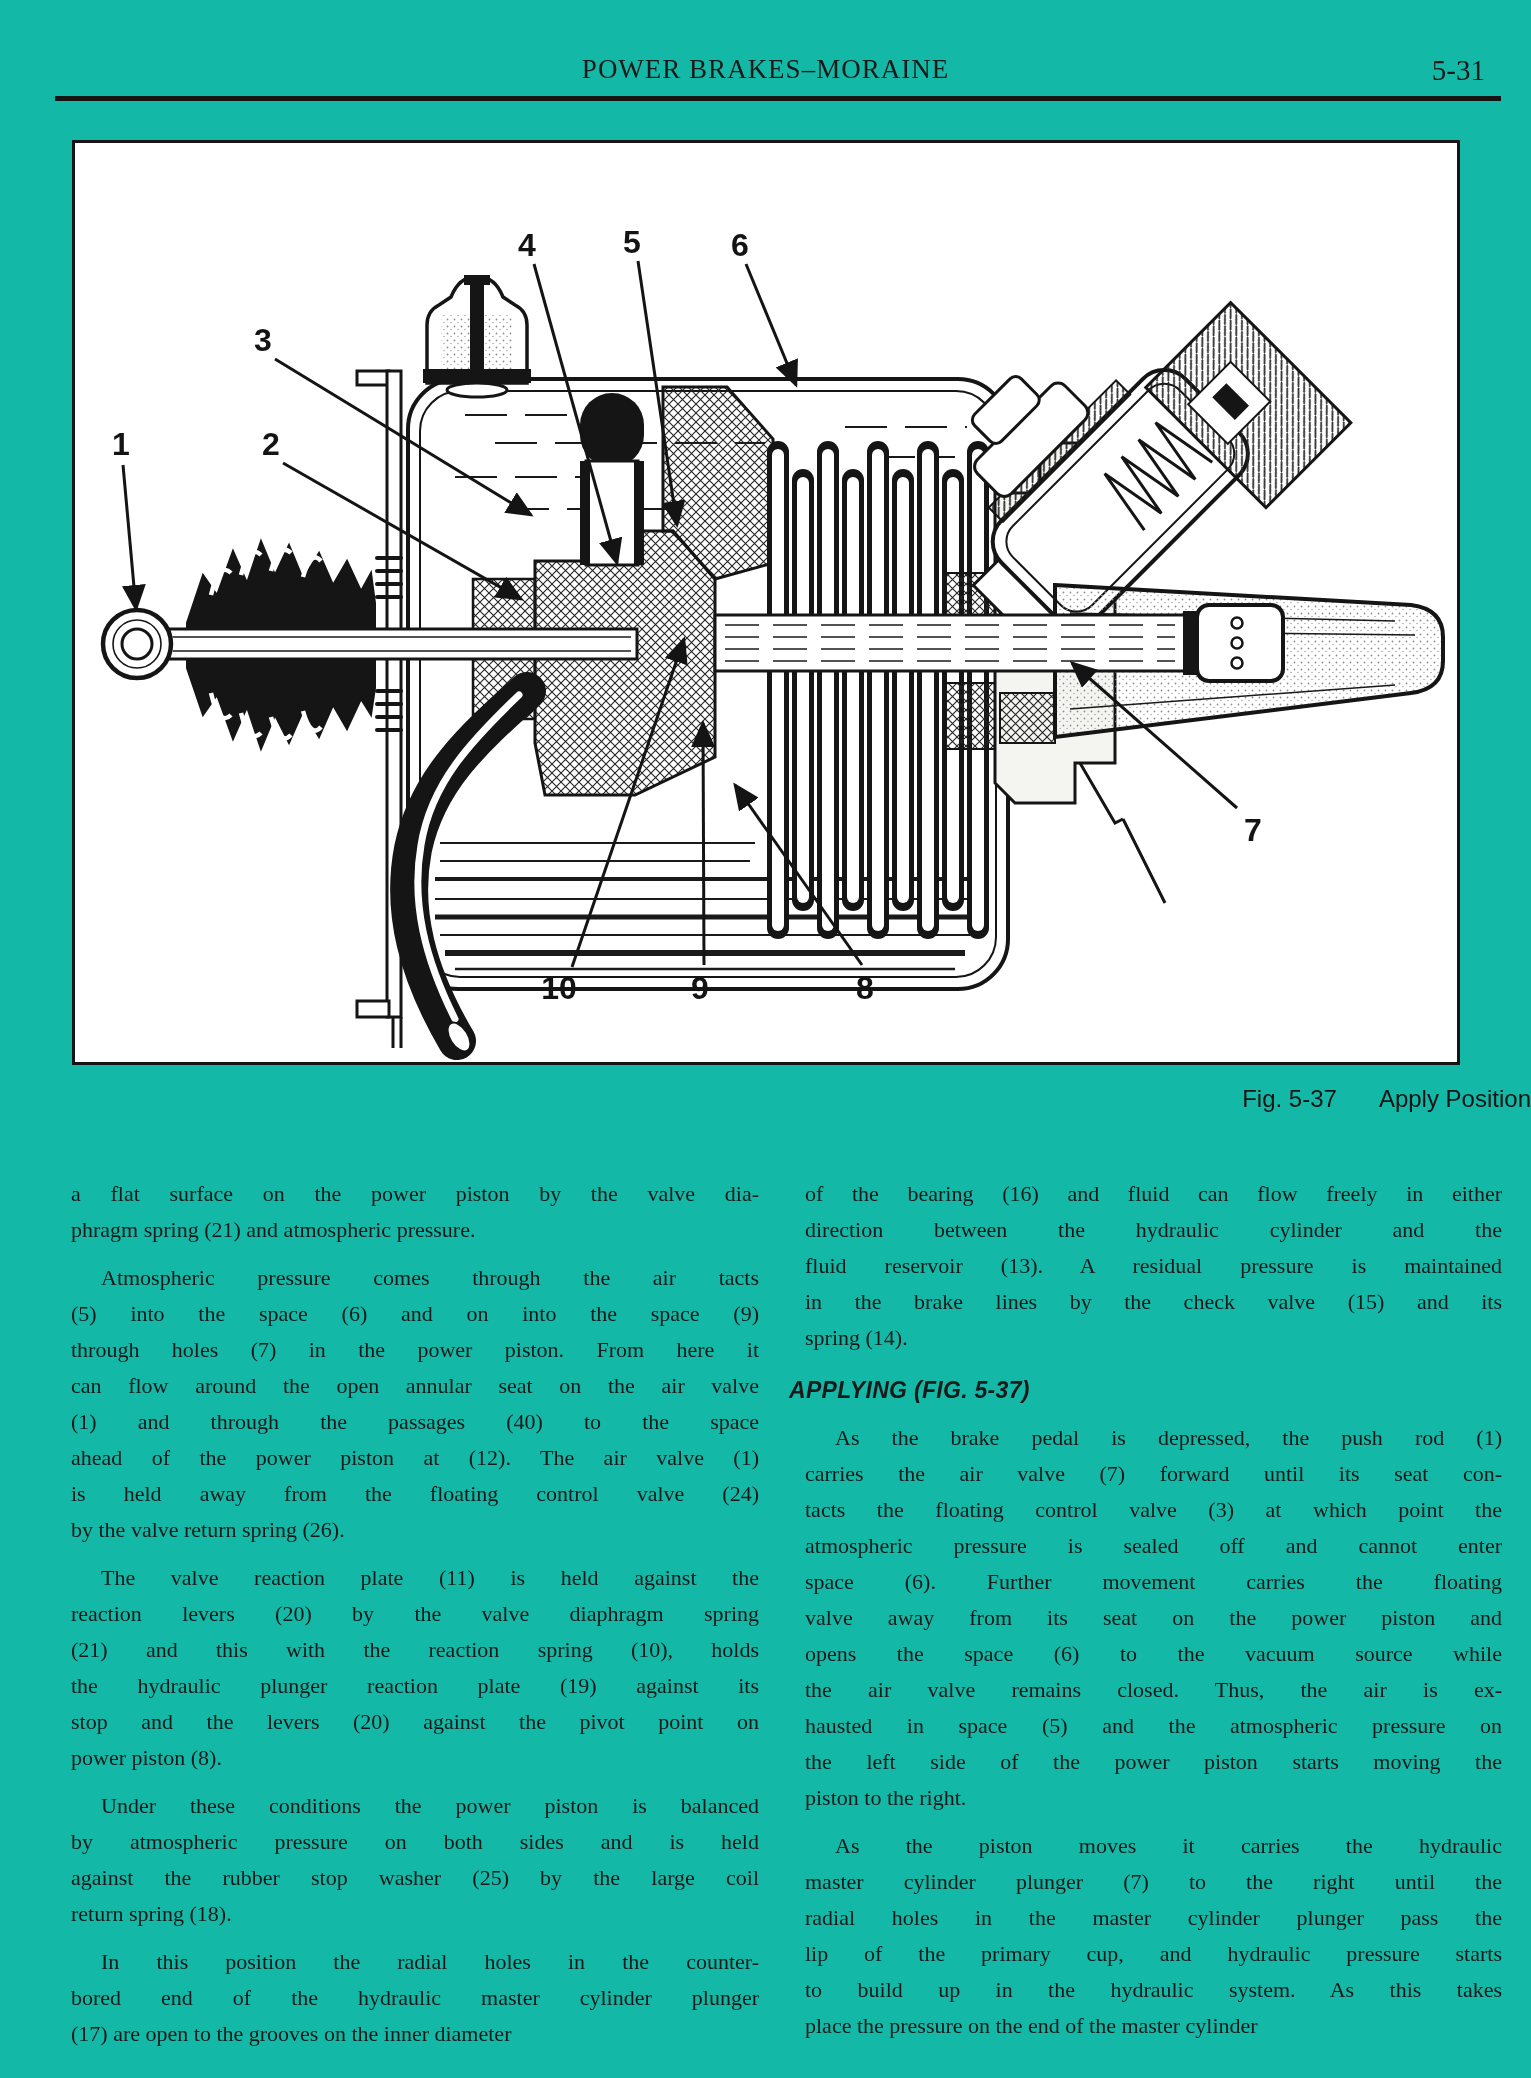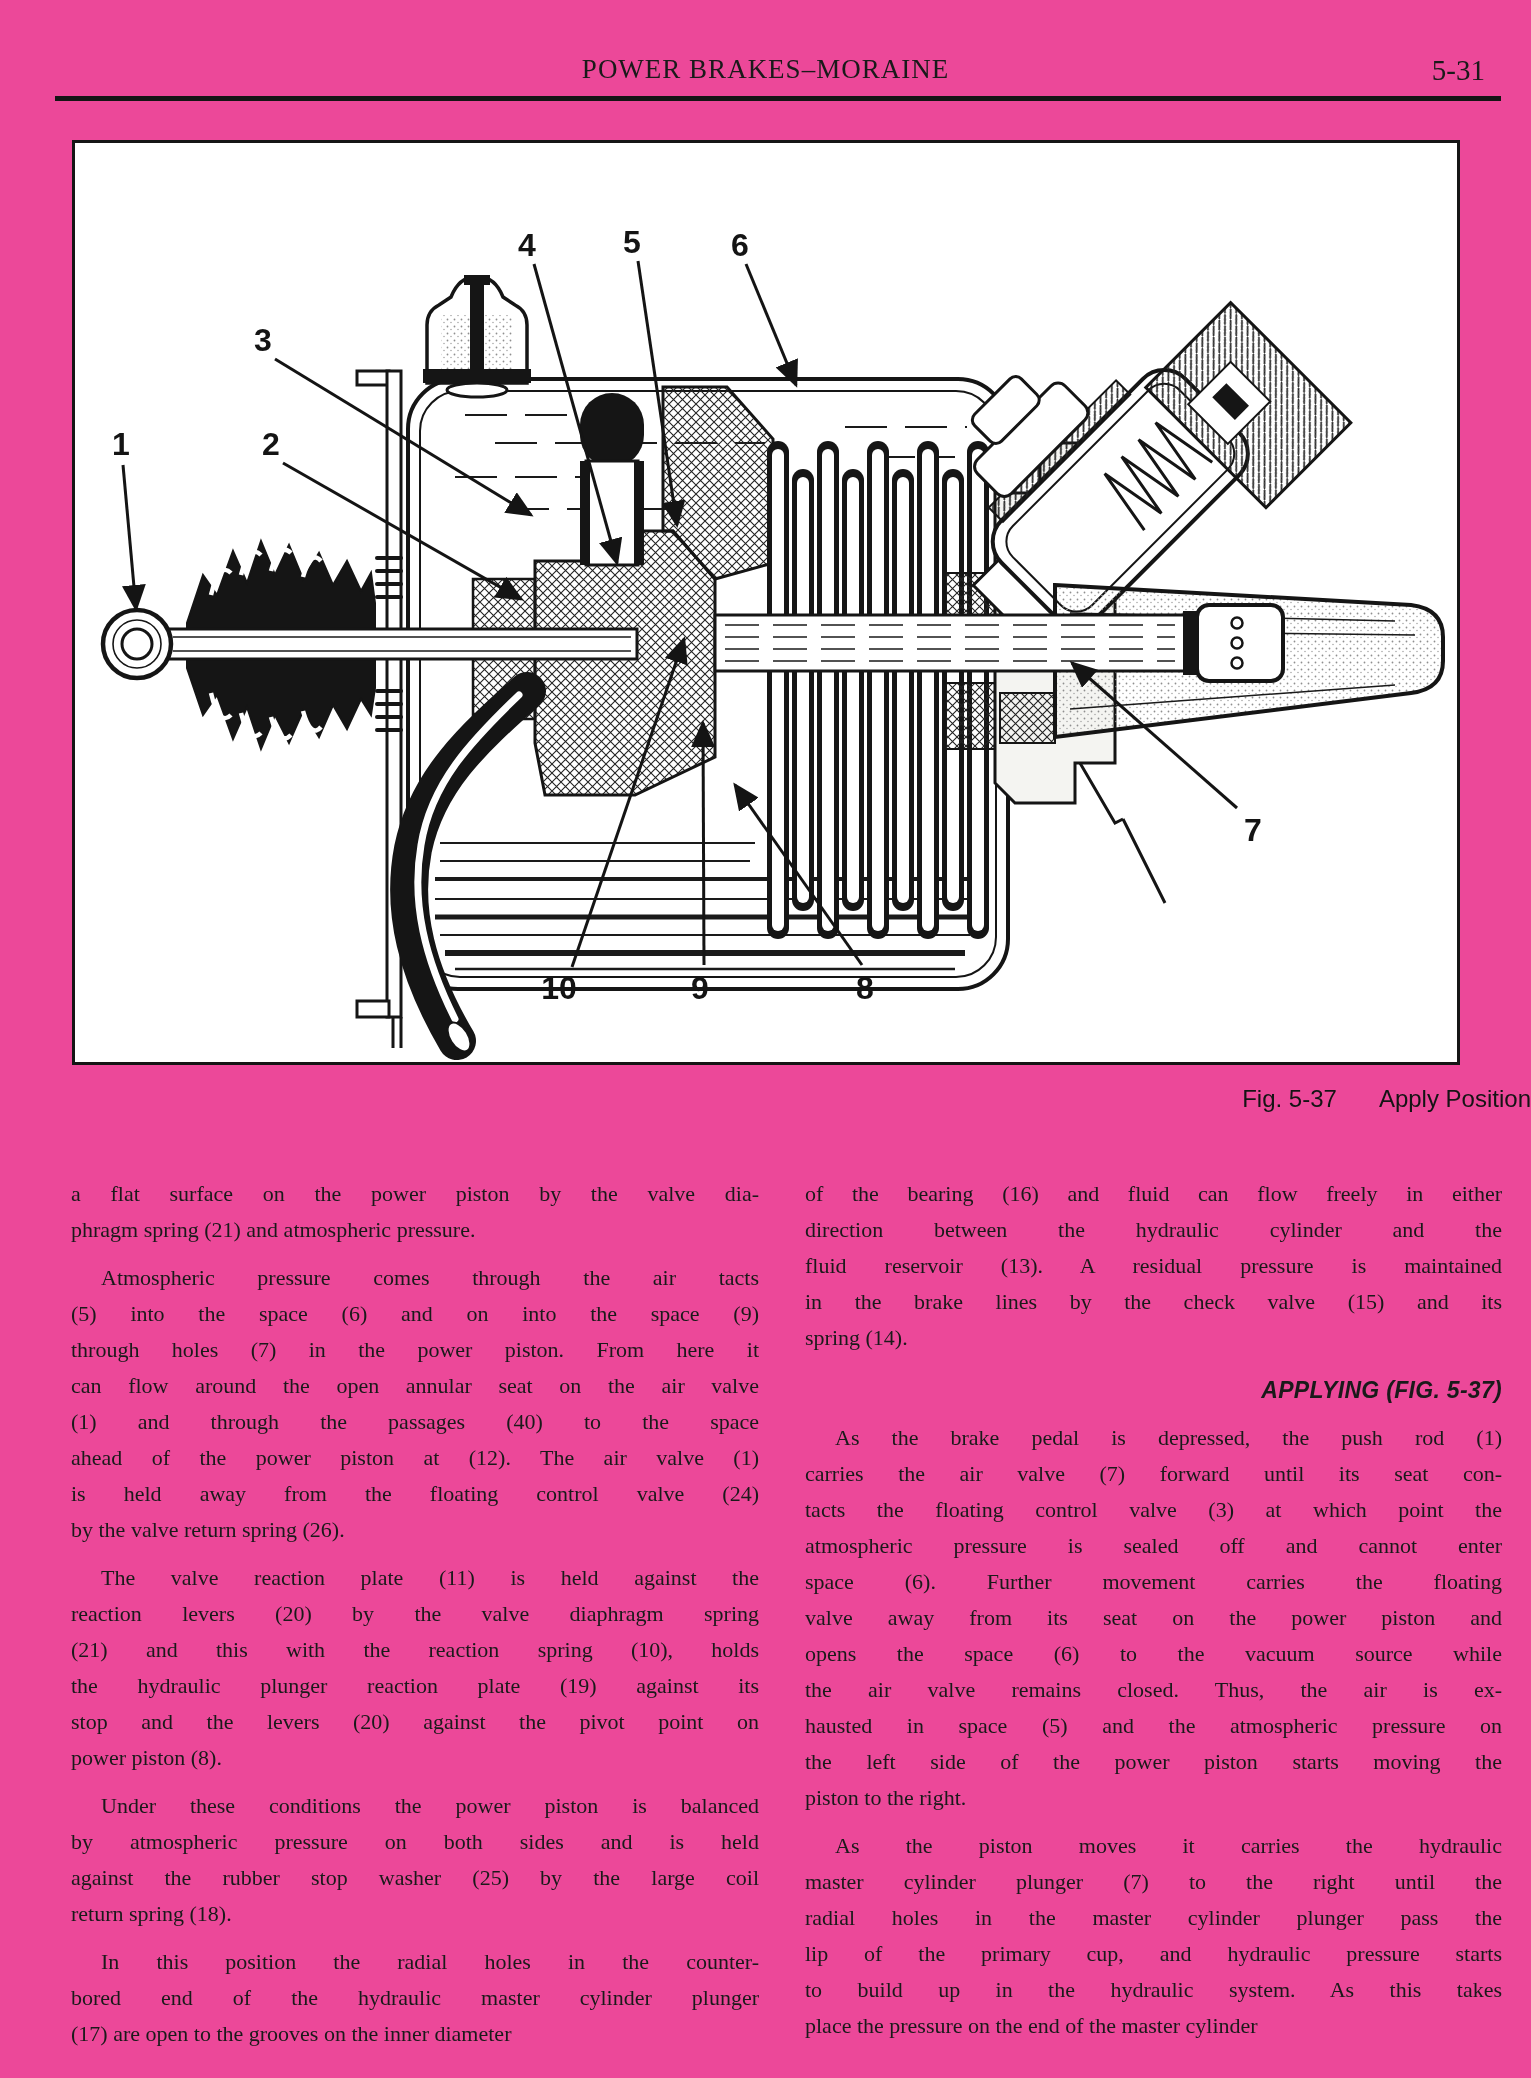--- a/index.html
+++ b/index.html
@@ -1,18 +1,18 @@
 <!DOCTYPE html>
 <html><head>
 <meta charset="utf-8">
 <style>
   html,body{margin:0;padding:0;background:#d9d9d6;}
   .page{
     position:relative;width:1531px;height:2078px;margin:0 auto;
-    background:#ec4899;color:#1a1a1a;overflow:hidden;
+    background:#14b8a6;color:#1a1a1a;overflow:hidden;
     font-family:"Liberation Serif", serif;
   }
   .hdr-title{
     position:absolute;top:54px;left:0;width:100%;text-align:center;
     font-size:27px;letter-spacing:1px;white-space:nowrap;
   }
   .hdr-page{
     position:absolute;top:54px;right:46px;font-size:29px;
   }
   .hdr-rule{
@@ -32,21 +32,21 @@
     position:absolute;top:1176px;font-size:22px;line-height:36px;
   }
   .col-left{left:55px;width:704px;}
   .col-right{left:789px;width:713px;}
   .para{margin:0 0 12px 0;}
   .para.indent .tline:first-child{text-indent:30px;}
   .tline{text-align:justify;text-align-last:justify;white-space:normal;margin-left:16px;}
   .tline.last{text-align-last:left;}
   .sec-heading{
     font-family:"Liberation Sans", sans-serif;font-weight:bold;font-style:italic;
-    font-size:23px;margin:16px 0 12px 0;letter-spacing:0.3px;text-align:right;
+    font-size:23px;margin:16px 0 12px 0;letter-spacing:0.3px;
   }
   text.callout{
     font-family:"Liberation Sans", sans-serif;font-weight:bold;font-size:32px;fill:#141414;
   }
 </style>
 </head>
 <body>
 
 <div class="page">
 

